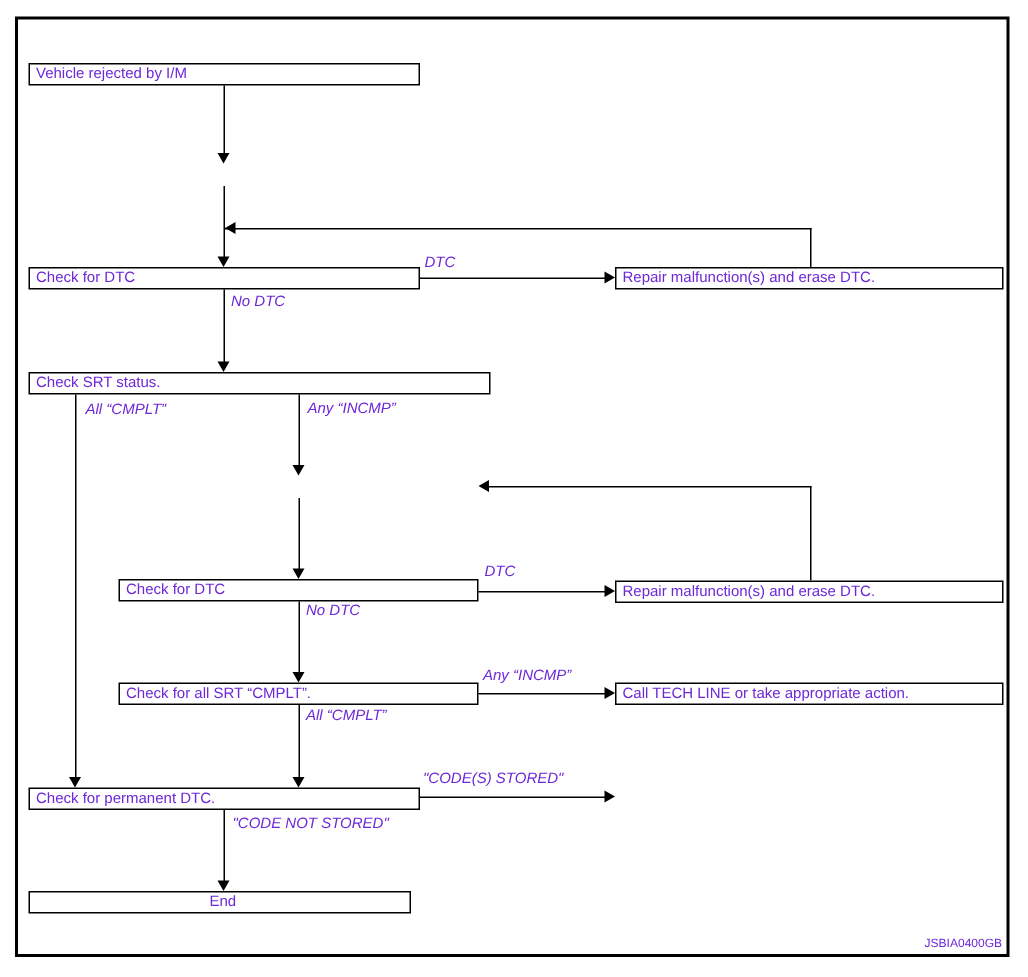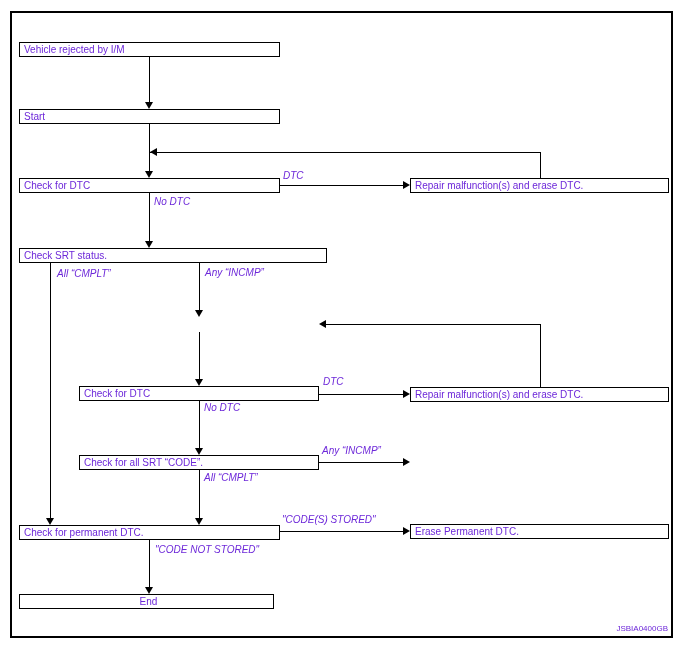--- a/index.html
+++ b/index.html
@@ -34,29 +34,28 @@
     position:absolute;right:17px;top:624px;font-size:8px;line-height:9px;
   }
 </style>
 </head>
 <body>
 
 <div class="canvas">
   <div class="frame"></div>
 
   <div class="node" style="left:19px;top:42px;width:261px;">Vehicle rejected by I/M</div>
-  <div class="node" style="left:19px;top:109px;width:261px;">Start</div>
   <div class="node" style="left:19px;top:178px;width:261px;">Check for DTC</div>
   <div class="node" style="left:410px;top:178px;width:259px;">Repair malfunction(s) and erase DTC.</div>
   <div class="node" style="left:19px;top:248px;width:308px;">Check SRT status.</div>
   <div class="node" style="left:79px;top:386px;width:240px;">Check for DTC</div>
   <div class="node" style="left:410px;top:387px;width:259px;">Repair malfunction(s) and erase DTC.</div>
-  <div class="node" style="left:79px;top:455px;width:240px;">Check for all SRT “CODE”.</div>
+  <div class="node" style="left:79px;top:455px;width:240px;">Check for all SRT “CMPLT”.</div>
+  <div class="node" style="left:410px;top:455px;width:259px;">Call TECH LINE or take appropriate action.</div>
   <div class="node" style="left:19px;top:525px;width:261px;">Check for permanent DTC.</div>
-  <div class="node" style="left:410px;top:524px;width:259px;">Erase Permanent DTC.</div>
   <div class="node" style="left:19px;top:594px;width:255px;text-align:center;">End</div>
 
   <div class="line" style="left:149px;top:57px;width:1px;height:47px;"></div>
   <div class="line" style="left:149px;top:124px;width:1px;height:49px;"></div>
   <div class="line" style="left:540px;top:152px;width:1px;height:26px;"></div>
   <div class="line" style="left:149px;top:193px;width:1px;height:50px;"></div>
   <div class="line" style="left:50px;top:263px;width:1px;height:257px;"></div>
   <div class="line" style="left:199px;top:263px;width:1px;height:49px;"></div>
   <div class="line" style="left:540px;top:324px;width:1px;height:63px;"></div>
   <div class="line" style="left:199px;top:332px;width:1px;height:49px;"></div>

